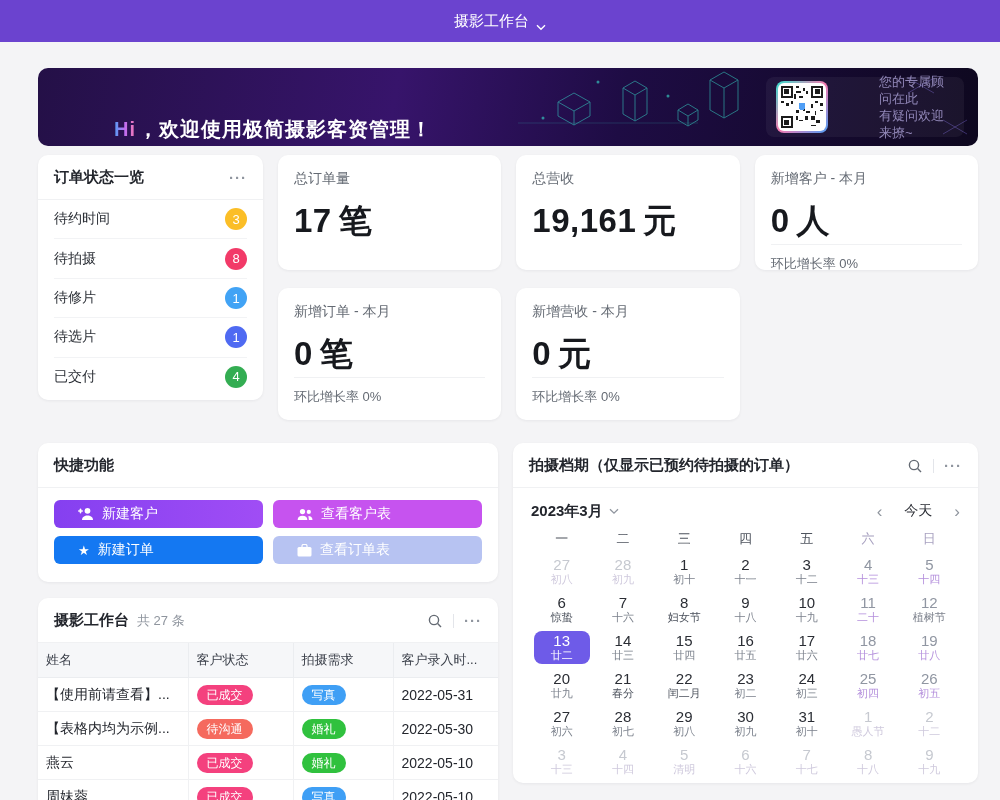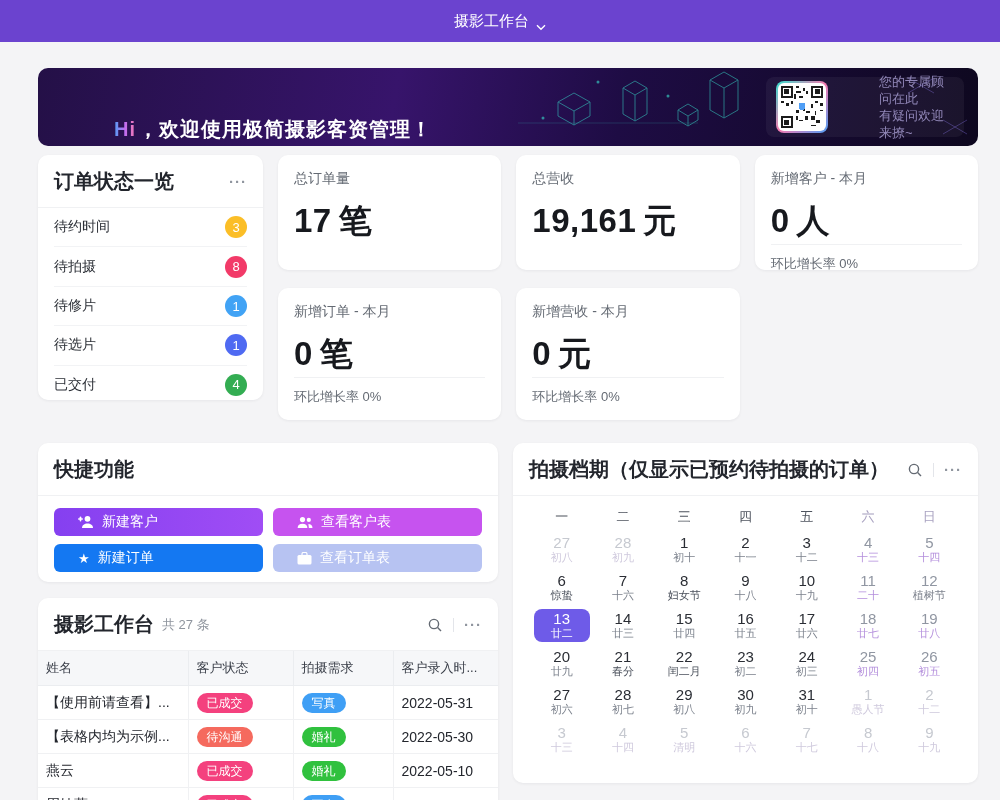--- a/index.html
+++ b/index.html
@@ -23,21 +23,21 @@
   .banner-sub{margin-top:7px;font-size:12px;color:#a79ecf;letter-spacing:1px;}
   .qr-panel{position:absolute;right:14px;top:9px;height:60px;width:178px;display:flex;align-items:center;
     gap:12px;background:rgba(255,255,255,0.05);border-radius:8px;padding:0 10px;}
   .qr-wrap{padding:2px;border-radius:8px;background:linear-gradient(135deg,#35e0d0,#f57ab0,#4f9ef5);line-height:0;}
   .qr-box{width:48px;height:48px;background:#fff;border-radius:6px;padding:3px;box-sizing:border-box;}
   .qr-txt{font-size:13px;color:#9187b8;line-height:17px;margin-left:39px;}
 
   
   .card{background:#fff;border-radius:10px;box-shadow:0 1px 3px rgba(20,20,40,.06);box-sizing:border-box;}
   .card-head{display:flex;align-items:center;padding:13px 16px 12px;border-bottom:1px solid #f0f1f3;}
-  .card-title{font-size:20px;font-weight:700;color:#23262d;}
+  .card-title{font-size:15px;font-weight:700;color:#23262d;}
   .head-tools{margin-left:auto;display:flex;align-items:center;gap:10px;}
   .more-dots{color:#8f959e;font-size:15px;font-weight:700;letter-spacing:1px;cursor:pointer;line-height:1;}
   .tool-divider{width:1px;height:14px;background:#e3e5ea;}
   .icon-btn{display:flex;align-items:center;cursor:pointer;line-height:0;}
 
   
   .row-a{display:flex;gap:15px;margin-top:9px;align-items:flex-start;}
   .status-card{width:225px;height:245px;flex:none;}
   .status-list{padding:0 16px;height:196px;display:flex;flex-direction:column;}
   .status-item{flex:1;display:flex;align-items:center;justify-content:space-between;
@@ -393,20 +393,33 @@
             <svg width="16" height="16" viewBox="0 0 16 16">
                 <circle cx="7" cy="7" r="4.6" fill="none" stroke="#646a73" stroke-width="1.4"></circle>
                 <line x1="10.6" y1="10.6" x2="14" y2="14" stroke="#646a73" stroke-width="1.4"></line>
               </svg>
           </span>
           <span class="tool-divider"></span>
           <span class="more-dots">···</span>
         </div>
       </div>
       <div class="cal-body">
+        <div class="cal-subhead">
+          <span class="cal-month">
+            <span>2023年3月</span>
+            <svg width="10" height="7" viewBox="0 0 10 7">
+                <path d="M1 1.2l4 4 4-4" fill="none" stroke="#8f959e" stroke-width="1.3"></path>
+              </svg>
+          </span>
+          <span class="cal-nav">
+            <span class="cal-arrow">‹</span>
+            <span class="cal-today">今天</span>
+            <span class="cal-arrow">›</span>
+          </span>
+        </div>
         <div class="cal-weekdays">
             <div class="cal-wd">一</div>
             <div class="cal-wd">二</div>
             <div class="cal-wd">三</div>
             <div class="cal-wd">四</div>
             <div class="cal-wd">五</div>
             <div class="cal-wd wkend">六</div>
             <div class="cal-wd wkend">日</div>
           </div>
         <div class="cal-grid">

